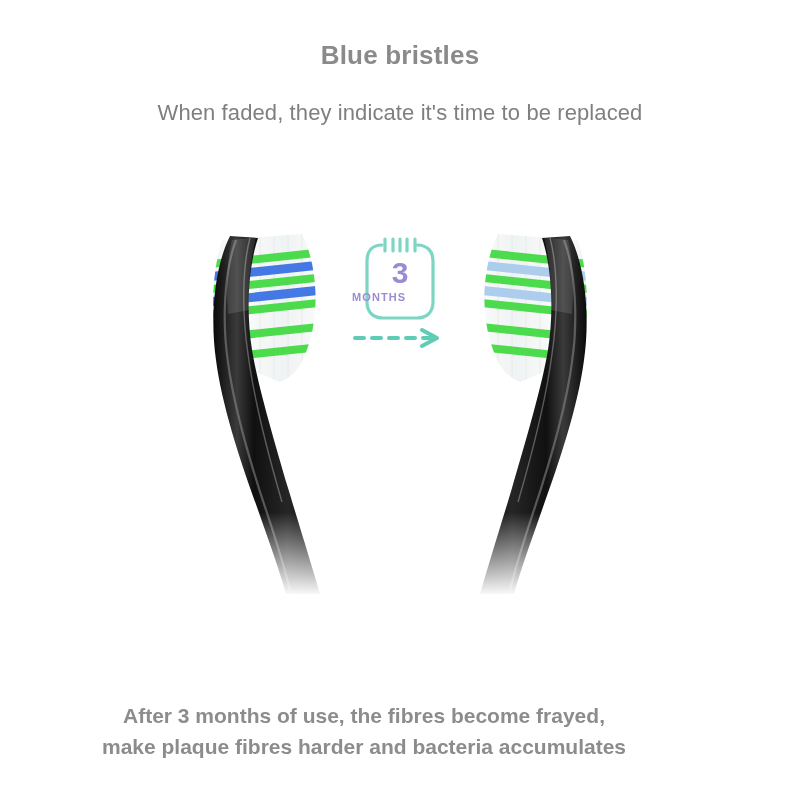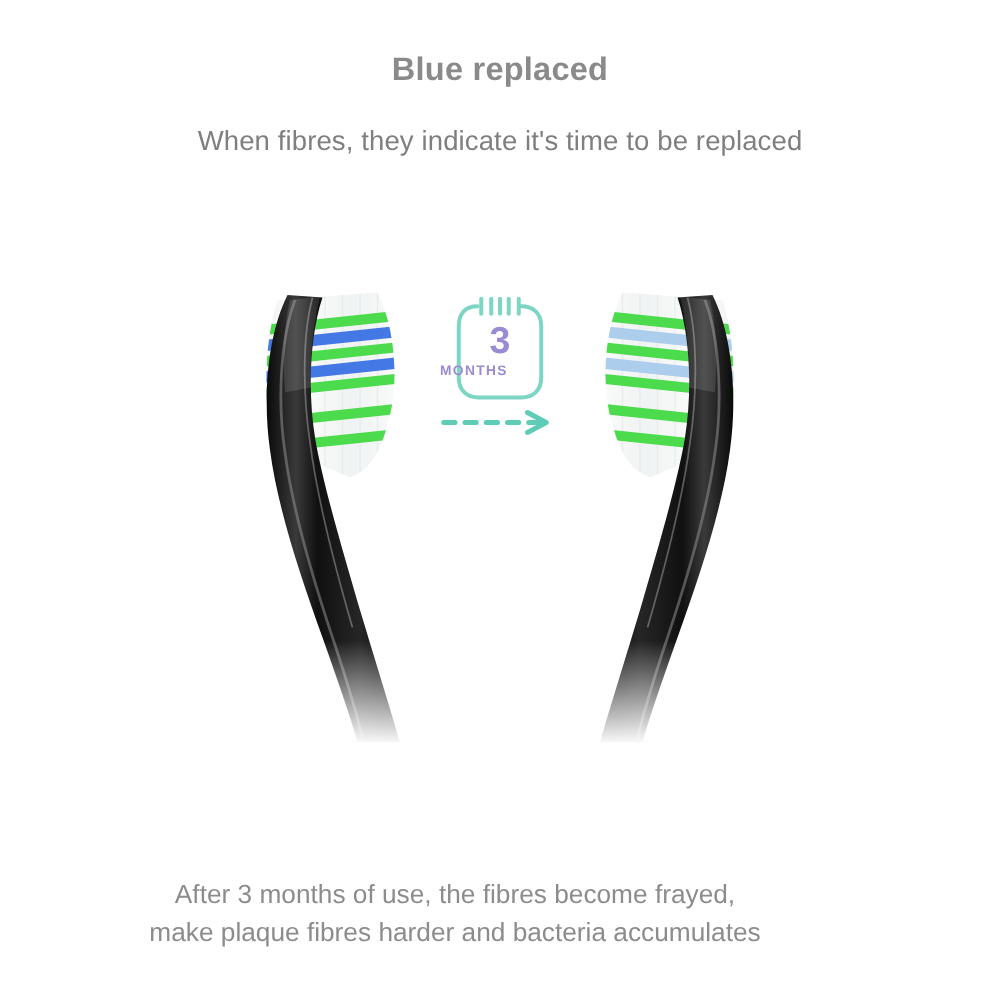--- a/index.html
+++ b/index.html
@@ -48,21 +48,21 @@
   }
 
   
   .caption {
     position: absolute;
     top: 700px;
     left: 0;
     width: 728px;
     text-align: center;
     font-size: 21px;
-    font-weight: normal;
+    font-weight: bold;
     color: #8c8c8c;
     line-height: 31px;
   }
   .caption-line { display: block; }
 
   
   .scene {
     position: absolute;
     left: 0;
     top: 210px;
@@ -111,23 +111,23 @@
     font-weight: bold;
     color: #9b8bd4;
     letter-spacing: 1.1px;
   }
 </style>
 </head>
 <body>
 
 <div class="page">
 
-  <div class="title">Blue replaced</div>
-
-  <div class="subtitle">When fibres, they indicate it's time to be replaced</div>
+  <div class="title">Blue bristles</div>
+
+  <div class="subtitle">When faded, they indicate it's time to be replaced</div>
 
   <div class="scene">
 
     <div class="brush brush-left">
       <svg viewBox="0 0 240 420" xmlns="http://www.w3.org/2000/svg">
         <defs>
           <linearGradient id="handleL" x1="0" y1="0" x2="1" y2="0">
             <stop offset="0%" stop-color="#0a0a0a"></stop>
             <stop offset="22%" stop-color="#3a3a3a"></stop>
             <stop offset="38%" stop-color="#101010"></stop>

